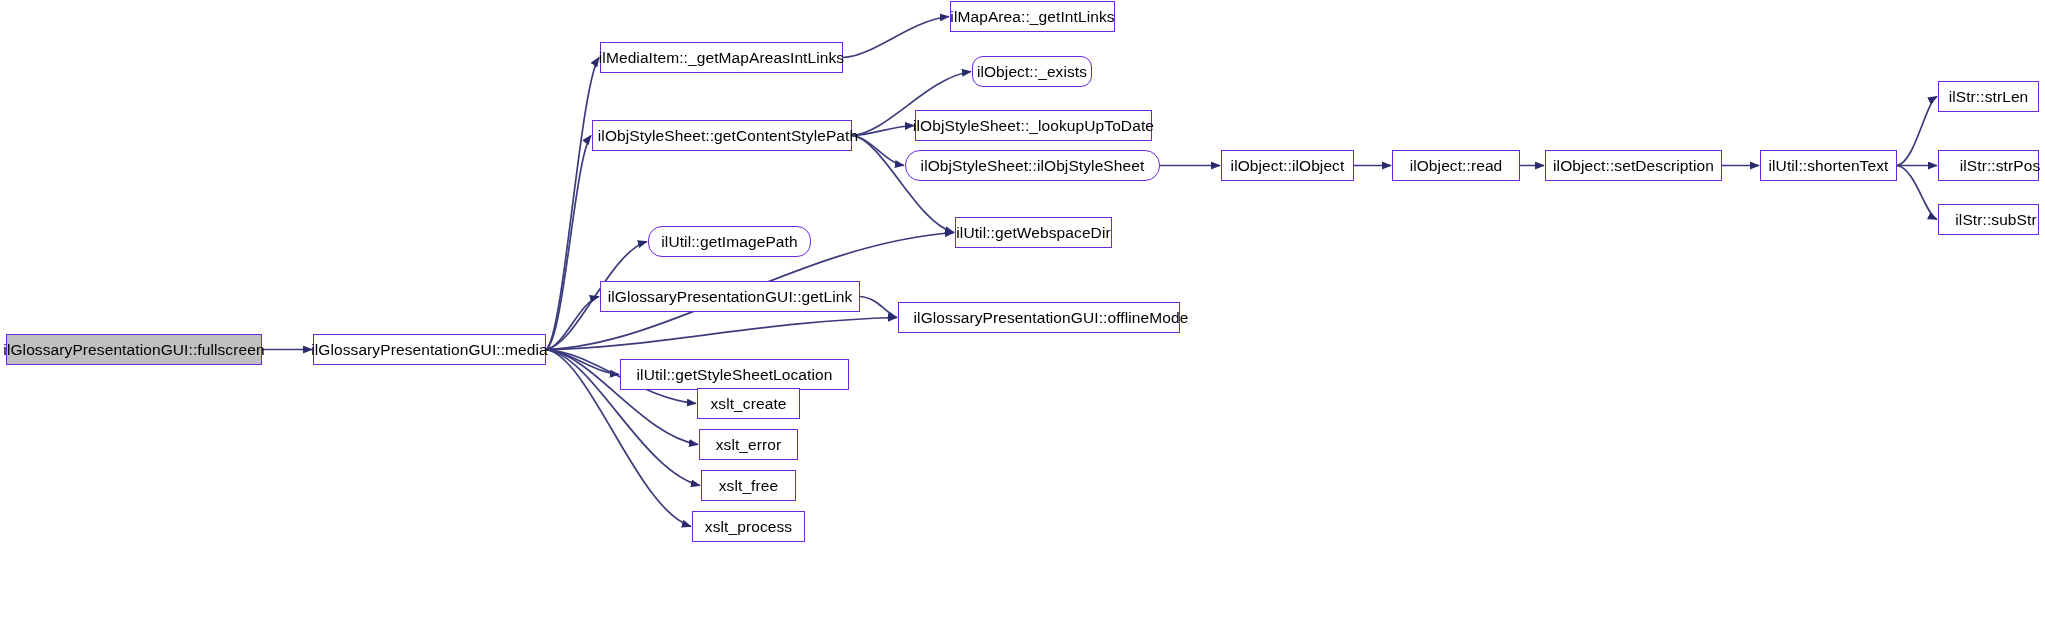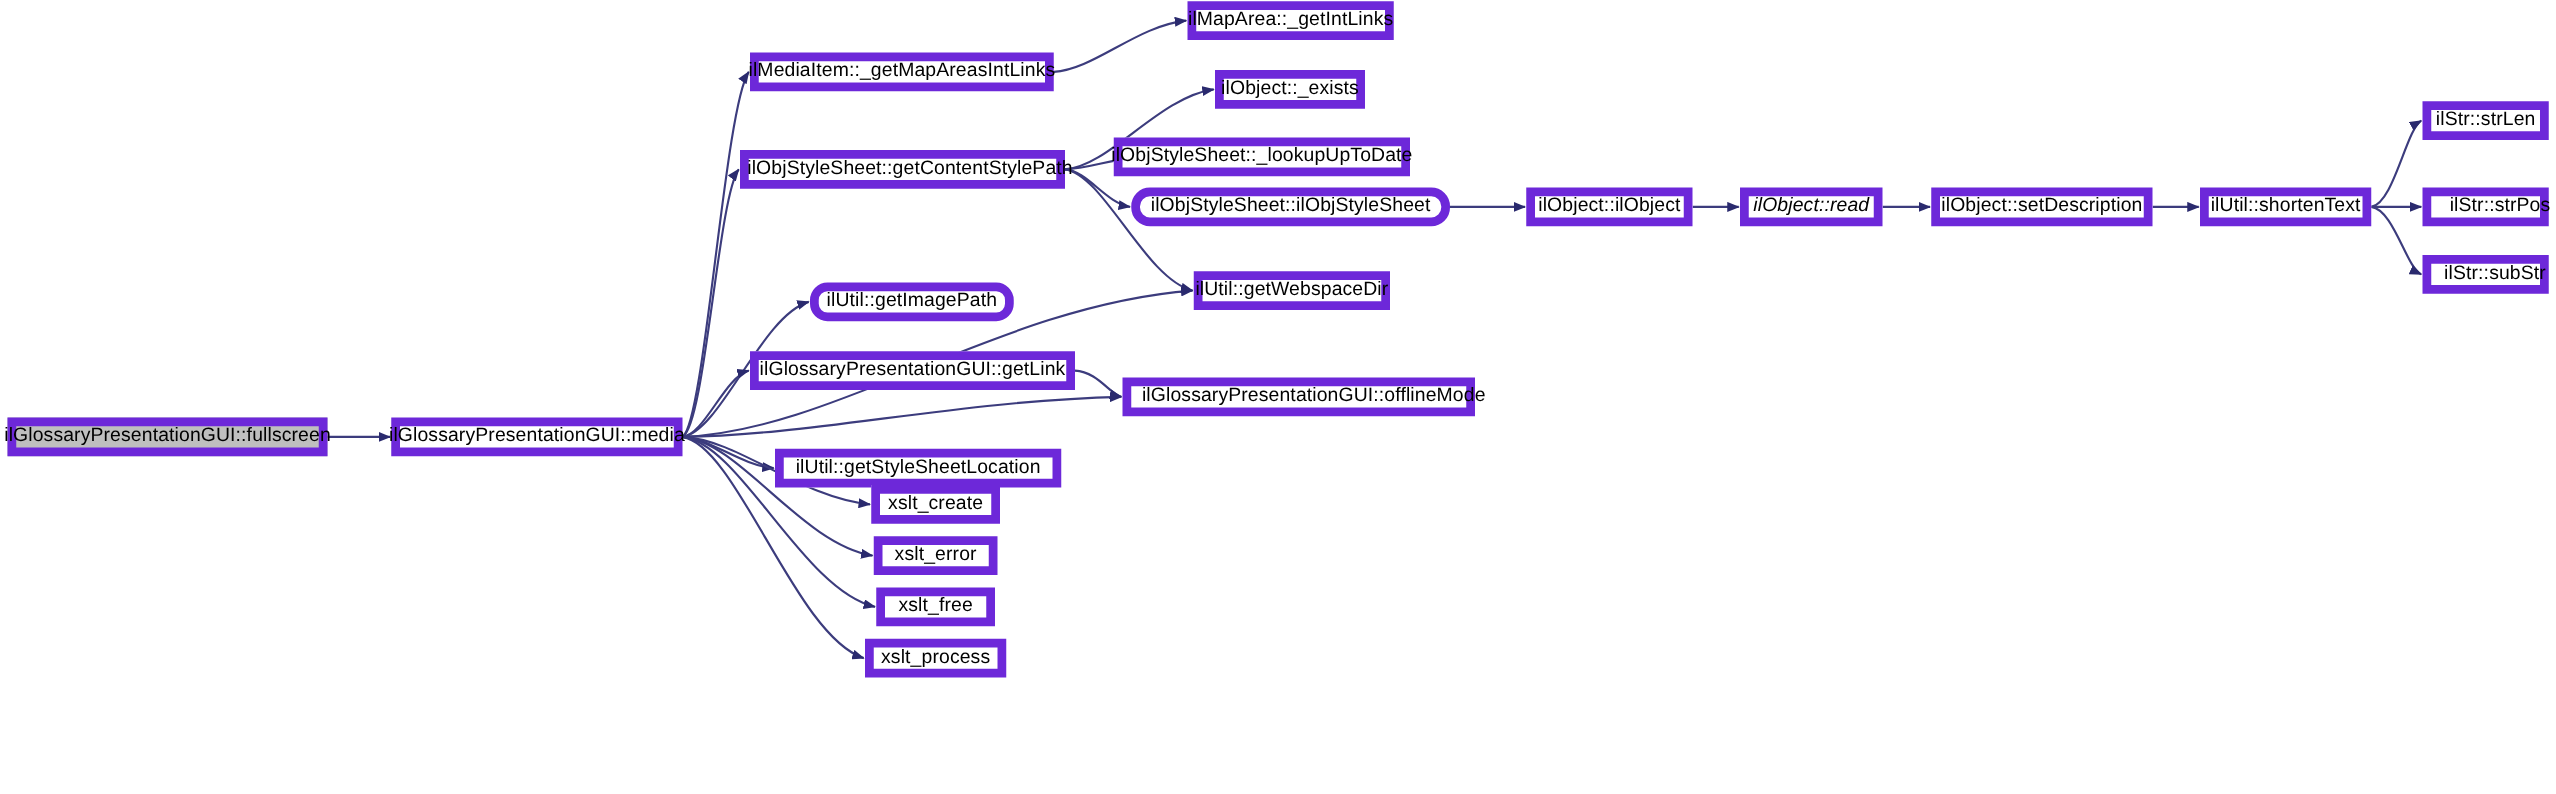--- a/index.html
+++ b/index.html
@@ -19,26 +19,27 @@
     position: absolute;
     left: 0;
     top: 0;
     width: 2045px;
     height: 635px;
     pointer-events: none;
   }
   .node {
     position: absolute;
     box-sizing: border-box;
-    border: 7px solid #6d28d9;
+    border: 1px solid #6d28d9;
     background: #ffffff;
     color: #000000;
     font-size: 15.5px;
     line-height: 1;
     display: flex;
+    align-items: center;
     justify-content: center;
     white-space: nowrap;
     letter-spacing: 0.1px;
     z-index: 3;
   }
   .node.highlight {
     background: #bfbfbf;
   }
   .node-label {
     display: block;
@@ -92,24 +93,24 @@
       </div>
       <div class="node" style="left: 600px; top: 42px; width: 243px; height: 31px;">
         <span class="node-label">ilMediaItem::_getMapAreasIntLinks</span>
       </div>
       <div class="node" style="left: 950px; top: 1px; width: 165px; height: 31px;">
         <span class="node-label">ilMapArea::_getIntLinks</span>
       </div>
       <div class="node" style="left: 592px; top: 120px; width: 260px; height: 31px; padding-left: 12px;">
         <span class="node-label">ilObjStyleSheet::getContentStylePath</span>
       </div>
-      <div class="node" style="left: 972px; top: 56px; width: 120px; height: 31px;">
+      <div class="node" style="left: 972px; top: 56px; width: 120px; height: 31px; border-radius: 11px;">
         <span class="node-label">ilObject::_exists</span>
       </div>
-      <div class="node" style="left: 891px; top: 110px; width: 237px; height: 31px;">
+      <div class="node" style="left: 915px; top: 110px; width: 237px; height: 31px;">
         <span class="node-label">ilObjStyleSheet::_lookupUpToDate</span>
       </div>
       <div class="node" style="left: 905px; top: 150px; width: 255px; height: 31px; border-radius: 15px;">
         <span class="node-label">ilObjStyleSheet::ilObjStyleSheet</span>
       </div>
       <div class="node" style="left: 955px; top: 217px; width: 157px; height: 31px;">
         <span class="node-label">ilUtil::getWebspaceDir</span>
       </div>
       <div class="node" style="left: 648px; top: 226px; width: 163px; height: 31px; border-radius: 14px;">
         <span class="node-label">ilUtil::getImagePath</span>
@@ -131,21 +132,21 @@
       </div>
       <div class="node" style="left: 701px; top: 470px; width: 95px; height: 31px;">
         <span class="node-label">xslt_free</span>
       </div>
       <div class="node" style="left: 692px; top: 511px; width: 113px; height: 31px;">
         <span class="node-label">xslt_process</span>
       </div>
       <div class="node" style="left: 1221px; top: 150px; width: 133px; height: 31px;">
         <span class="node-label">ilObject::ilObject</span>
       </div>
-      <div class="node" style="left: 1392px; top: 150px; width: 114px; height: 31px; font-style: italic;">
+      <div class="node" style="left: 1392px; top: 150px; width: 128px; height: 31px;">
         <span class="node-label">ilObject::read</span>
       </div>
       <div class="node" style="left: 1545px; top: 150px; width: 177px; height: 31px;">
         <span class="node-label">ilObject::setDescription</span>
       </div>
       <div class="node" style="left: 1760px; top: 150px; width: 137px; height: 31px;">
         <span class="node-label">ilUtil::shortenText</span>
       </div>
       <div class="node" style="left: 1938px; top: 81px; width: 101px; height: 31px;">
         <span class="node-label">ilStr::strLen</span>

